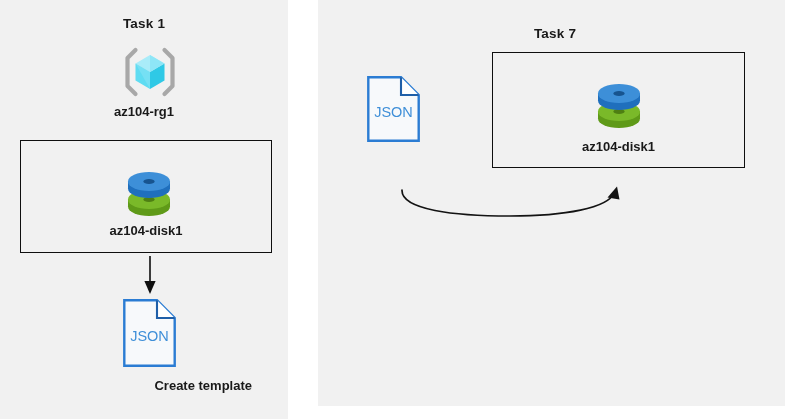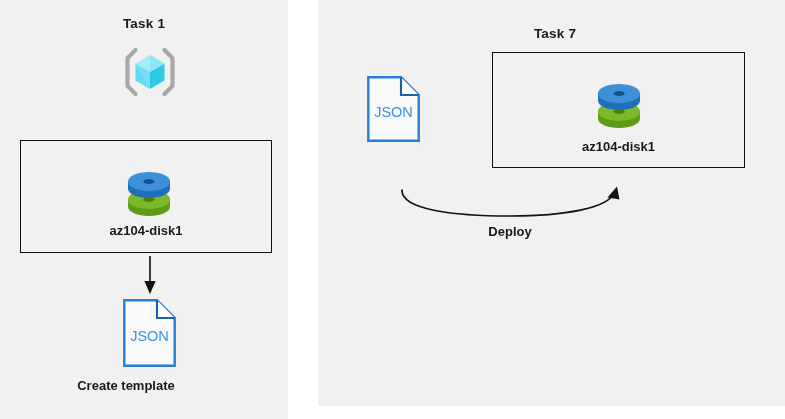--- a/index.html
+++ b/index.html
@@ -53,21 +53,21 @@
     box-sizing: border-box;
   }
   #task1-box { left: 20px;  top: 140px; width: 252px; height: 113px; }
   #task2-box { left: 492px; top: 52px;  width: 253px; height: 116px; }
 
   .icon-wrap { position: absolute; border-radius: 26px; }
 
   
   #rg-label        { left: 0px;   top: 104px; width: 288px; }
   #disk1-label     { left: 20px;  top: 223px; width: 252px; }
-  #create-label    { left: 0px;   top: 378px; width: 252px; }
+  #create-label    { left: 0px;   top: 378px; width: 252px; text-align: right; }
   #edit-label      { left: 330px; top: 148px; width: 126px; }
   #disk2-label     { left: 492px; top: 139px; width: 253px; }
   #deploy-label    { left: 420px; top: 224px; width: 180px; }
 
   
   svg { display: block; overflow: visible; }
 </style>
 </head>
 <body>
 
@@ -89,20 +89,21 @@
       <path d="M13.5 17.5 L28 26 L28 43 L13.5 34.5 Z" fill="#5fdcf2"></path>
 
       <path d="M42.5 17.5 L42.5 34.5 L28 43 L28 26 Z" fill="#2fc9e6"></path>
 
       <path d="M28 9 L42.5 17.5 L28 26 Z" fill="#8ee6f7"></path>
 
       <path d="M13.5 17.5 L28 26 L28 43 Z" fill="#86e4f5" opacity=".55"></path>
     </svg>
   </div>
 
+  <div class="node-label" id="rg-label">az104-rg1</div>
 
   <div class="framed-box" id="task1-box"></div>
 
   <div class="icon-wrap" style="left:118px; top:166px; width:62px; height:56px;">
     <svg width="62" height="56" viewBox="0 0 62 56">
 
       <ellipse cx="31" cy="40.5" rx="21" ry="9.5" fill="#5f9a18"></ellipse>
       <rect x="10" y="33" width="42" height="8" fill="#5f9a18"></rect>
       <ellipse cx="31" cy="33.5" rx="21" ry="9.5" fill="#7ab929"></ellipse>
       <ellipse cx="31" cy="33.5" rx="5.6" ry="2.4" fill="#4e7f13"></ellipse>
@@ -163,15 +164,14 @@
 
   <div class="node-label" id="disk2-label">az104-disk1</div>
 
   <div class="icon-wrap" style="left:395px; top:186px; width:230px; height:36px;">
     <svg width="230" height="36" viewBox="0 0 230 36">
       <path d="M7 4 C 6 24, 60 30, 115 30 C 170 30, 213 22, 219 7" fill="none" stroke="#131313" stroke-width="1.7" stroke-linecap="round"></path>
       <path d="M222 0.5 L212.5 11.5 L224.5 13.5 Z" fill="#131313"></path>
     </svg>
   </div>
 
-  <div class="node-label" id="deploy-label">Deploy</div>
 
 </div>
 
 </body></html>

